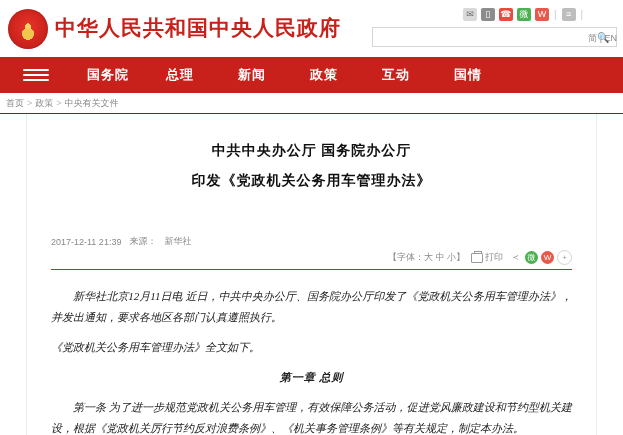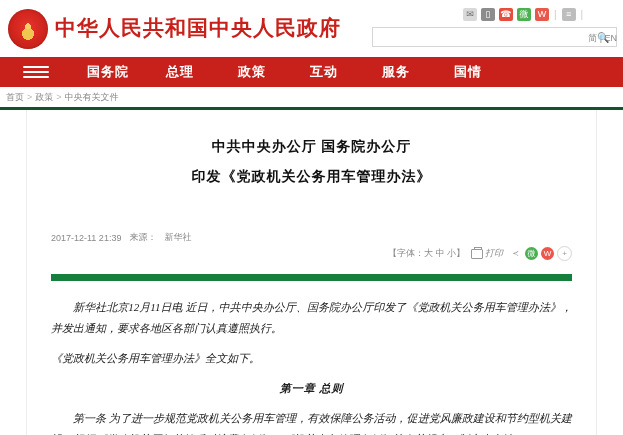--- a/index.html
+++ b/index.html
@@ -142,21 +142,21 @@
     display: flex;
     align-items: center;
     justify-content: center;
     color: #999;
     font-size: 10px;
     cursor: pointer;
   }
 
   
   .nav {
-    height: 30px;
+    height: 36px;
     background: #c8201a;
     display: flex;
     align-items: stretch;
     color: #fff;
   }
   .nav-home {
     width: 72px;
     display: flex;
     align-items: center;
     justify-content: center;
@@ -181,21 +181,21 @@
     font-size: 13px;
     font-weight: bold;
     letter-spacing: 1px;
     color: #fff;
     cursor: pointer;
   }
 
   
   .crumb {
     height: 20px;
-    border-bottom: 3px solid #14532d;
+    border-bottom: 1px solid #14532d;
     display: flex;
     align-items: center;
     padding-left: 6px;
     font-size: 9px;
     color: #888;
     gap: 3px;
   }
   .crumb a { color: #888; text-decoration: none; }
   .crumb .sep { color: #bbb; }
 
@@ -241,27 +241,27 @@
   }
   .art-title .l2 { display: block; }
 
   .meta-row {
     margin-top: 22px;
     display: flex;
     align-items: center;
     justify-content: space-between;
     font-size: 9px;
     color: #8a8a8a;
-    padding-bottom: 13px;
-    border-bottom: 7px solid #15803d;
+    padding-bottom: 4px;
+    border-bottom: 1px solid #15803d;
   }
   .meta-left { display: flex; align-items: center; gap: 8px; }
   .meta-right { display: flex; align-items: center; gap: 6px; margin-top: 32px; }
   .fontsize { white-space: nowrap; }
-  .print { display: inline-flex; align-items: center; gap: 2px; font-style: italic; }
+  .print { display: inline-flex; align-items: center; gap: 2px; }
   .printer {
     display: inline-block;
     width: 10px; height: 8px;
     border: 1px solid #999;
     border-radius: 1px;
     position: relative;
   }
   .printer:before {
     content:"";
     position:absolute; left:2px; top:-3px;
@@ -336,23 +336,23 @@
   <div class="nav">
     <div class="nav-home">
       <div class="bars">
           <i></i>
           <i></i>
           <i></i>
         </div>
     </div>
     <div class="nav-item">国务院</div>
     <div class="nav-item">总理</div>
+    <div class="nav-item">新闻</div>
     <div class="nav-item">政策</div>
     <div class="nav-item">互动</div>
-    <div class="nav-item">服务</div>
     <div class="nav-item">国情</div>
   </div>
 
   <div class="crumb">
     <a href="#">首页</a>
     <span class="sep">&gt;</span>
     <a href="#">政策</a>
     <span class="sep">&gt;</span>
     <a href="#">中央有关文件</a>
   </div>

